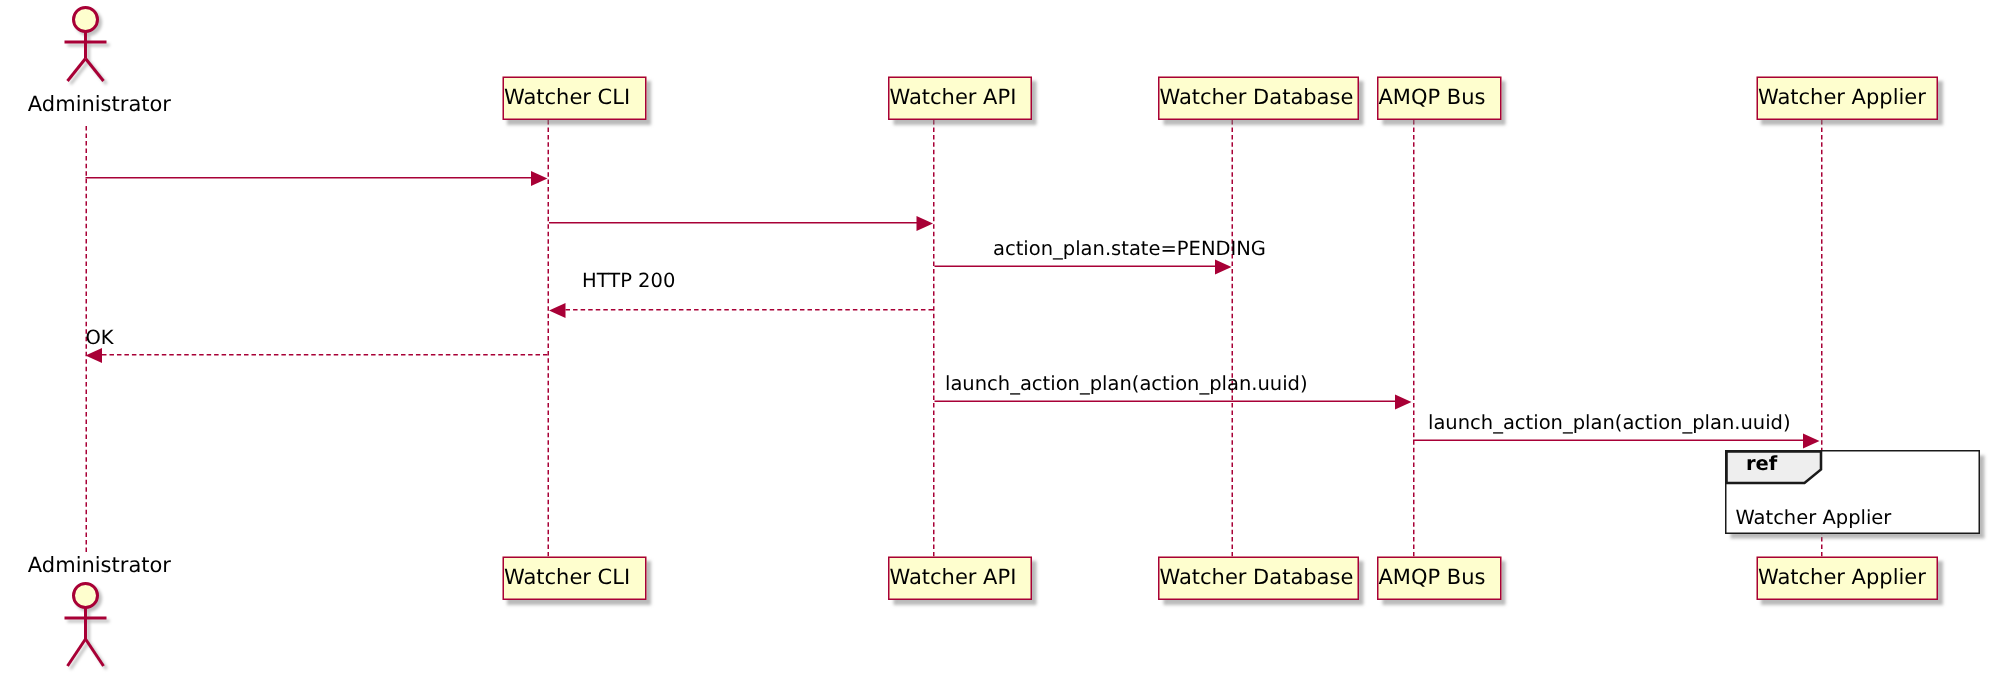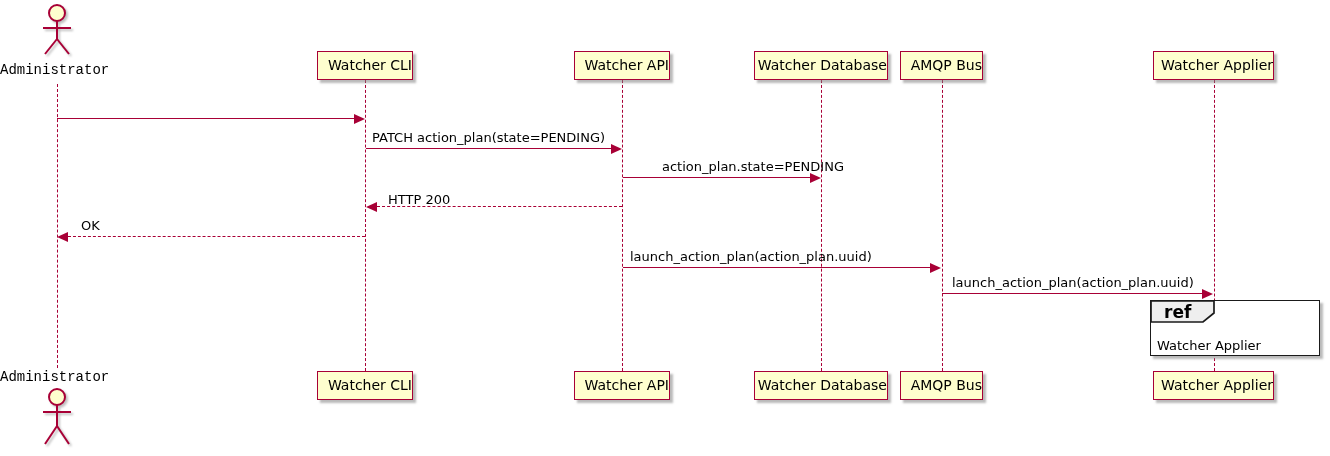--- a/index.html
+++ b/index.html
@@ -2,40 +2,41 @@
 <html><head>
 <meta charset="utf-8">
 <style>
   html,body{margin:0;padding:0;background:#ffffff;}
   .stage{
     position:relative;width:1330px;height:456px;background:#ffffff;overflow:hidden;
     font-family:"DejaVu Sans","Liberation Sans",sans-serif;color:#000;
   }
   .lifeline{position:absolute;width:0;border-left:1px dashed #A80036;}
   .pbox{
-    position:absolute;height:27px;line-height:27px;text-align:right;
+    position:absolute;height:27px;line-height:27px;text-align:left;
     background:#FEFECE;border:1.5px solid #A80036;font-size:14px;
     box-shadow:3px 3px 2px rgba(130,130,130,0.55);white-space:nowrap;
     box-sizing:content-box;
+    margin-left:18px;
   }
-  .actor-label{position:absolute;width:114px;text-align:left;font-size:14px;font-family:Liberation Mono, monospace;}
+  .actor-label{position:absolute;width:114px;text-align:right;font-size:14px;}
   .actor-svg{position:absolute;filter:drop-shadow(2px 2px 1px rgba(0,0,0,0.25));}
   .msg-text{position:absolute;font-size:13px;white-space:nowrap;}
   .msg-line{position:absolute;height:0;}
   .msg-line.solid{border-top:1px solid #A80036;}
   .msg-line.dashed{border-top:1px dashed #A80036;}
   .arrow-r{position:absolute;width:0;height:0;border-top:5px solid transparent;border-bottom:5px solid transparent;border-left:11px solid #A80036;}
   .arrow-l{position:absolute;width:0;height:0;border-top:5px solid transparent;border-bottom:5px solid transparent;border-right:11px solid #A80036;}
   .refbox{
     position:absolute;left:1150px;top:300px;width:168px;height:54px;
     background:#ffffff;border:1.5px solid #1a1a1a;
     box-shadow:3px 3px 2px rgba(130,130,130,0.55);box-sizing:content-box;
   }
   .ref-tab-svg{position:absolute;left:-1.5px;top:-1.5px;}
-  .ref-keyword{position:absolute;left:13px;top:1px;font-size:17px;font-weight:bold;}
+  .ref-keyword{position:absolute;left:13px;top:1px;font-size:13px;font-weight:bold;}
   .ref-line{position:absolute;left:6px;font-size:13px;white-space:nowrap;}
 </style>
 </head>
 <body>
 
 <div class="stage">
 
   <div class="lifeline" style="left:56.5px;top:84px;height:284px;"></div>
   <div class="lifeline" style="left:365px;top:80px;height:291px;"></div>
   <div class="lifeline" style="left:622px;top:80px;height:291px;"></div>
@@ -54,33 +55,32 @@
 
   <div class="pbox" style="left:317px;top:51px;width:94px;">Watcher CLI</div>
   <div class="pbox" style="left:574px;top:51px;width:94px;">Watcher API</div>
   <div class="pbox" style="left:754px;top:51px;width:132px;">Watcher Database</div>
   <div class="pbox" style="left:900px;top:51px;width:81px;">AMQP Bus</div>
   <div class="pbox" style="left:1153px;top:51px;width:119px;">Watcher Applier</div>
 
   <div class="msg-line solid" style="left:57px;top:118px;width:298px;"></div>
   <div class="arrow-r" style="left:354px;top:114px;"></div>
 
-  <div class="msg-text" style="left:372px;top:130px;">PATCH action_plan(state=PENDING)</div>
   <div class="msg-line solid" style="left:366px;top:148px;width:246px;"></div>
   <div class="arrow-r" style="left:611px;top:144px;"></div>
 
   <div class="msg-text" style="left:630px;top:159px;margin-left:32px;">action_plan.state=PENDING</div>
   <div class="msg-line solid" style="left:623px;top:177px;width:188px;"></div>
   <div class="arrow-r" style="left:810px;top:173px;"></div>
 
-  <div class="msg-text" style="left:388px;top:192px;">HTTP 200</div>
+  <div class="msg-text" style="left:388px;top:180px;">HTTP 200</div>
   <div class="msg-line dashed" style="left:377px;top:206px;width:245px;"></div>
   <div class="arrow-l" style="left:366px;top:202px;"></div>
 
-  <div class="msg-text" style="left:81px;top:218px;">OK</div>
+  <div class="msg-text" style="left:57px;top:218px;">OK</div>
   <div class="msg-line dashed" style="left:68px;top:236px;width:297px;"></div>
   <div class="arrow-l" style="left:57px;top:232px;"></div>
 
   <div class="msg-text" style="left:630px;top:249px;">launch_action_plan(action_plan.uuid)</div>
   <div class="msg-line solid" style="left:623px;top:267px;width:308px;"></div>
   <div class="arrow-r" style="left:930px;top:263px;"></div>
 
   <div class="msg-text" style="left:952px;top:275px;">launch_action_plan(action_plan.uuid)</div>
   <div class="msg-line solid" style="left:942px;top:293px;width:261px;"></div>
   <div class="arrow-r" style="left:1202px;top:289px;"></div>

